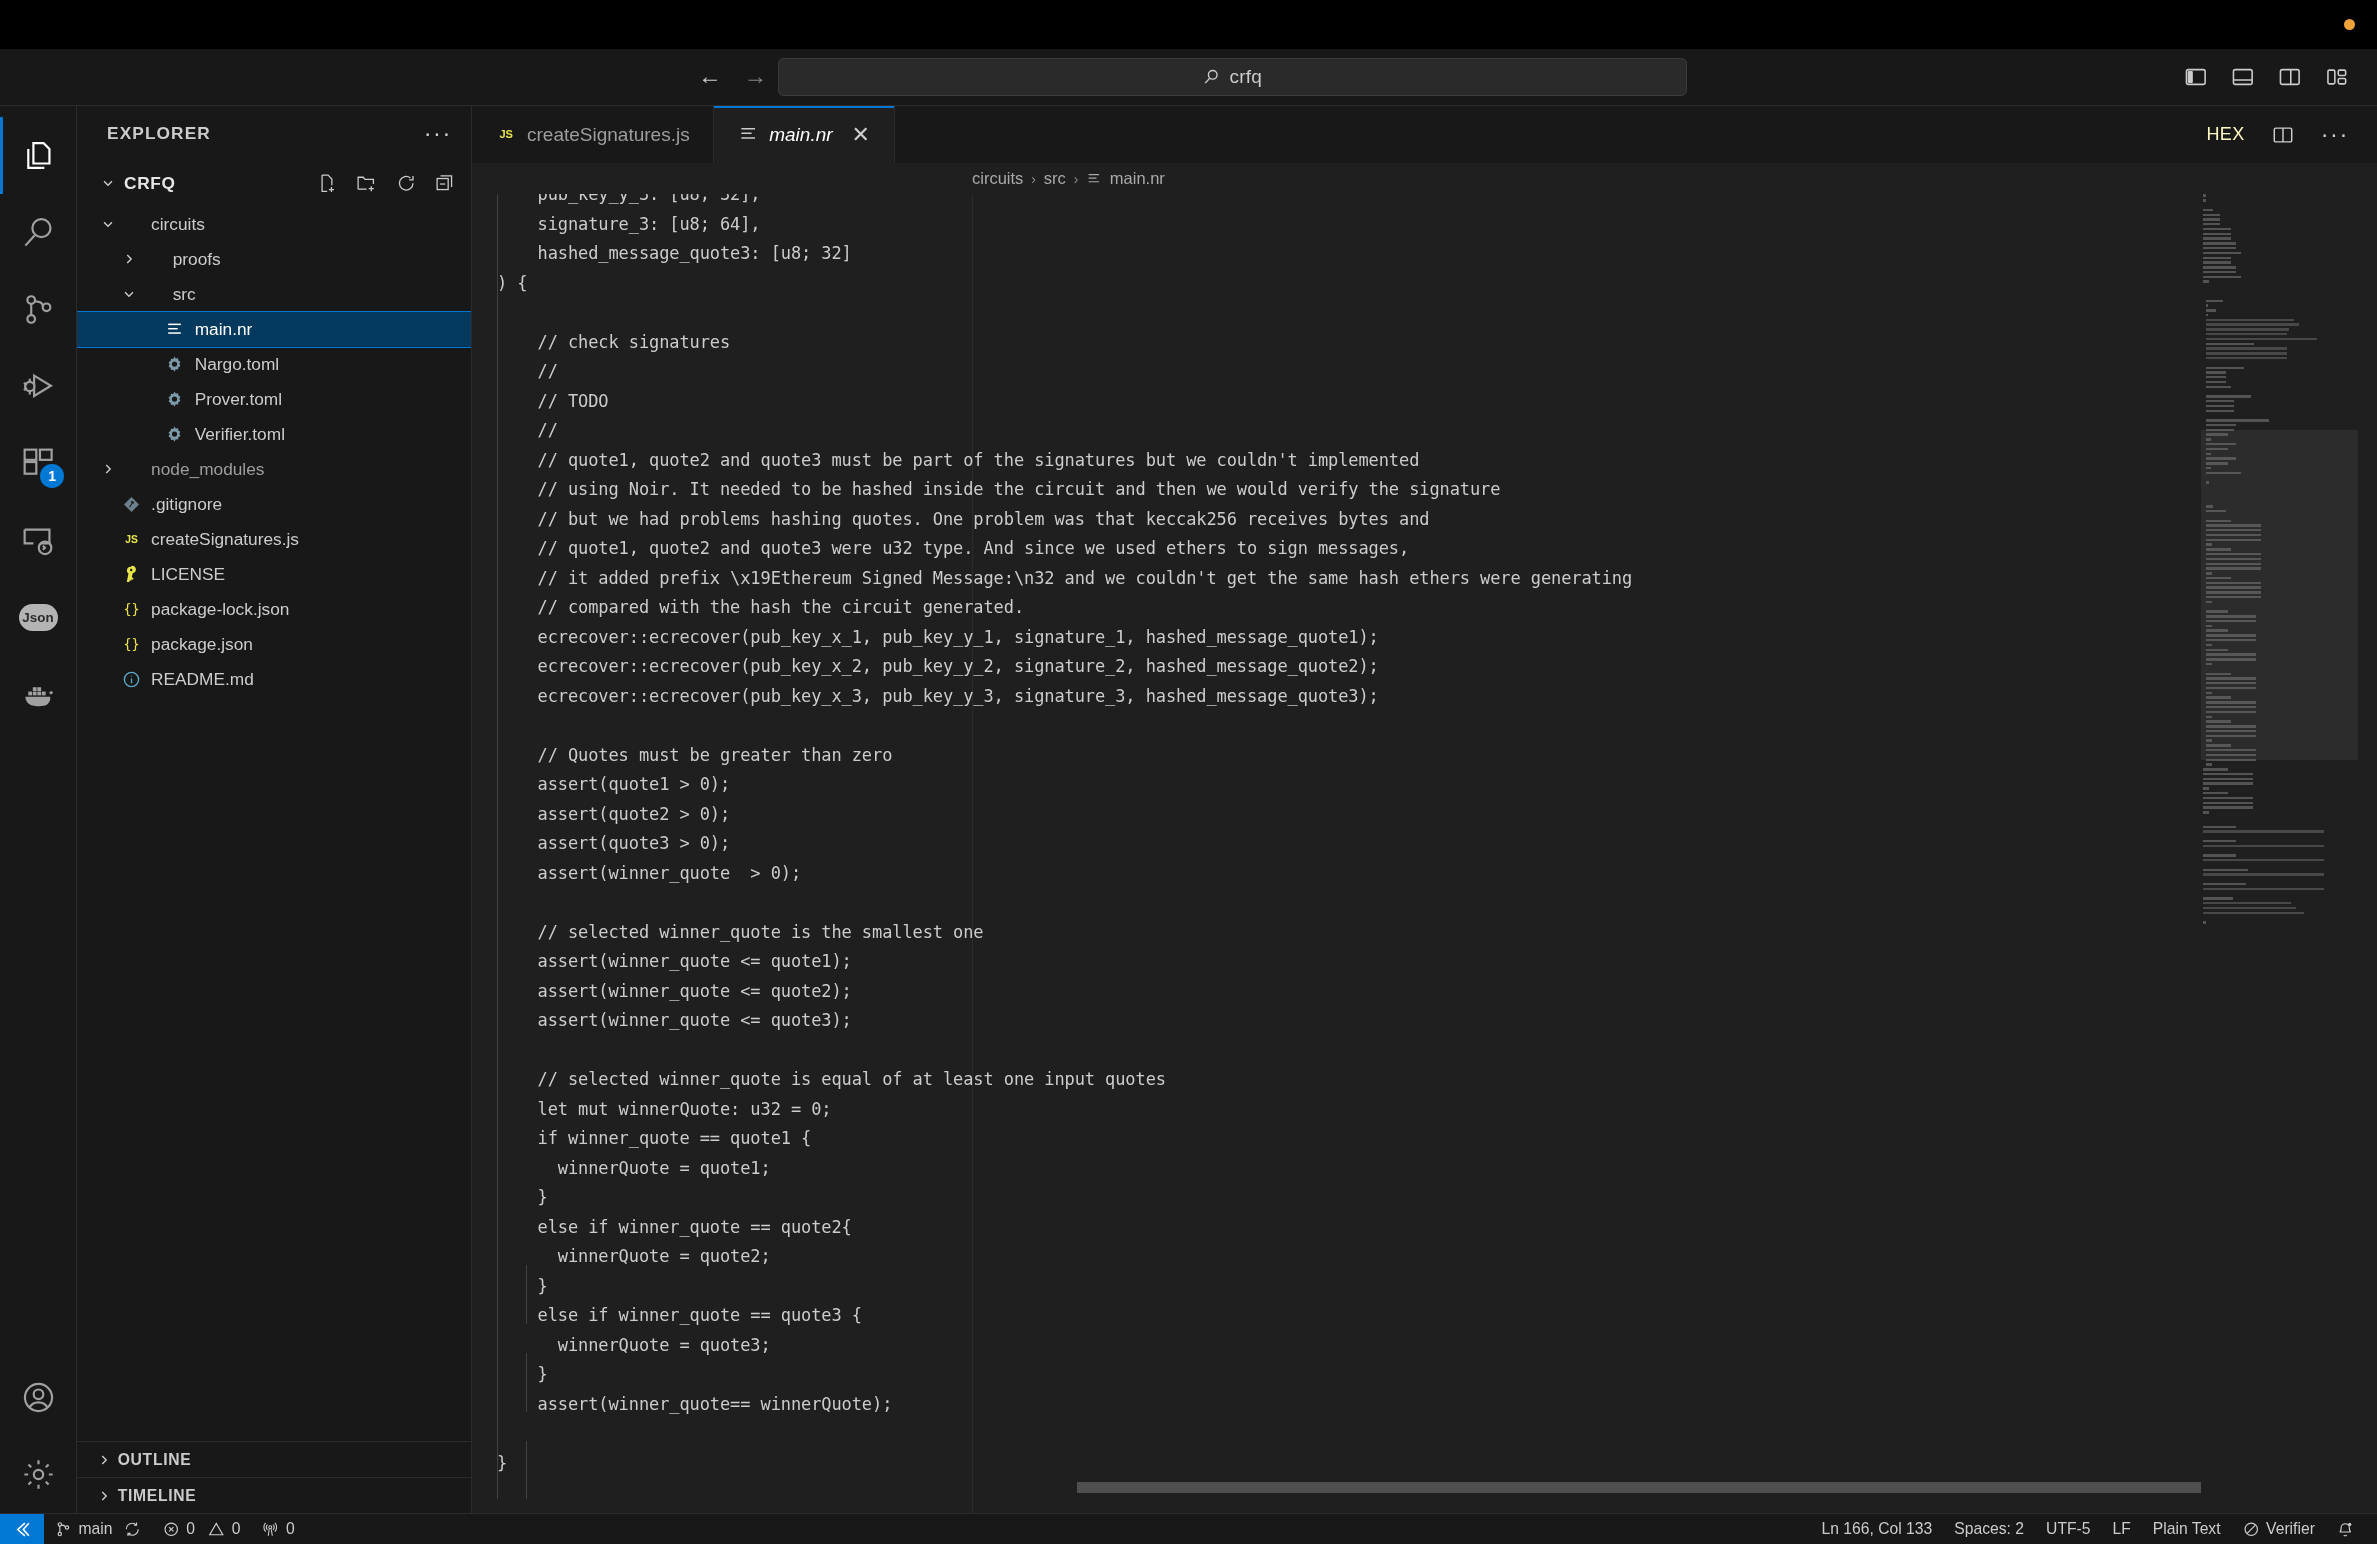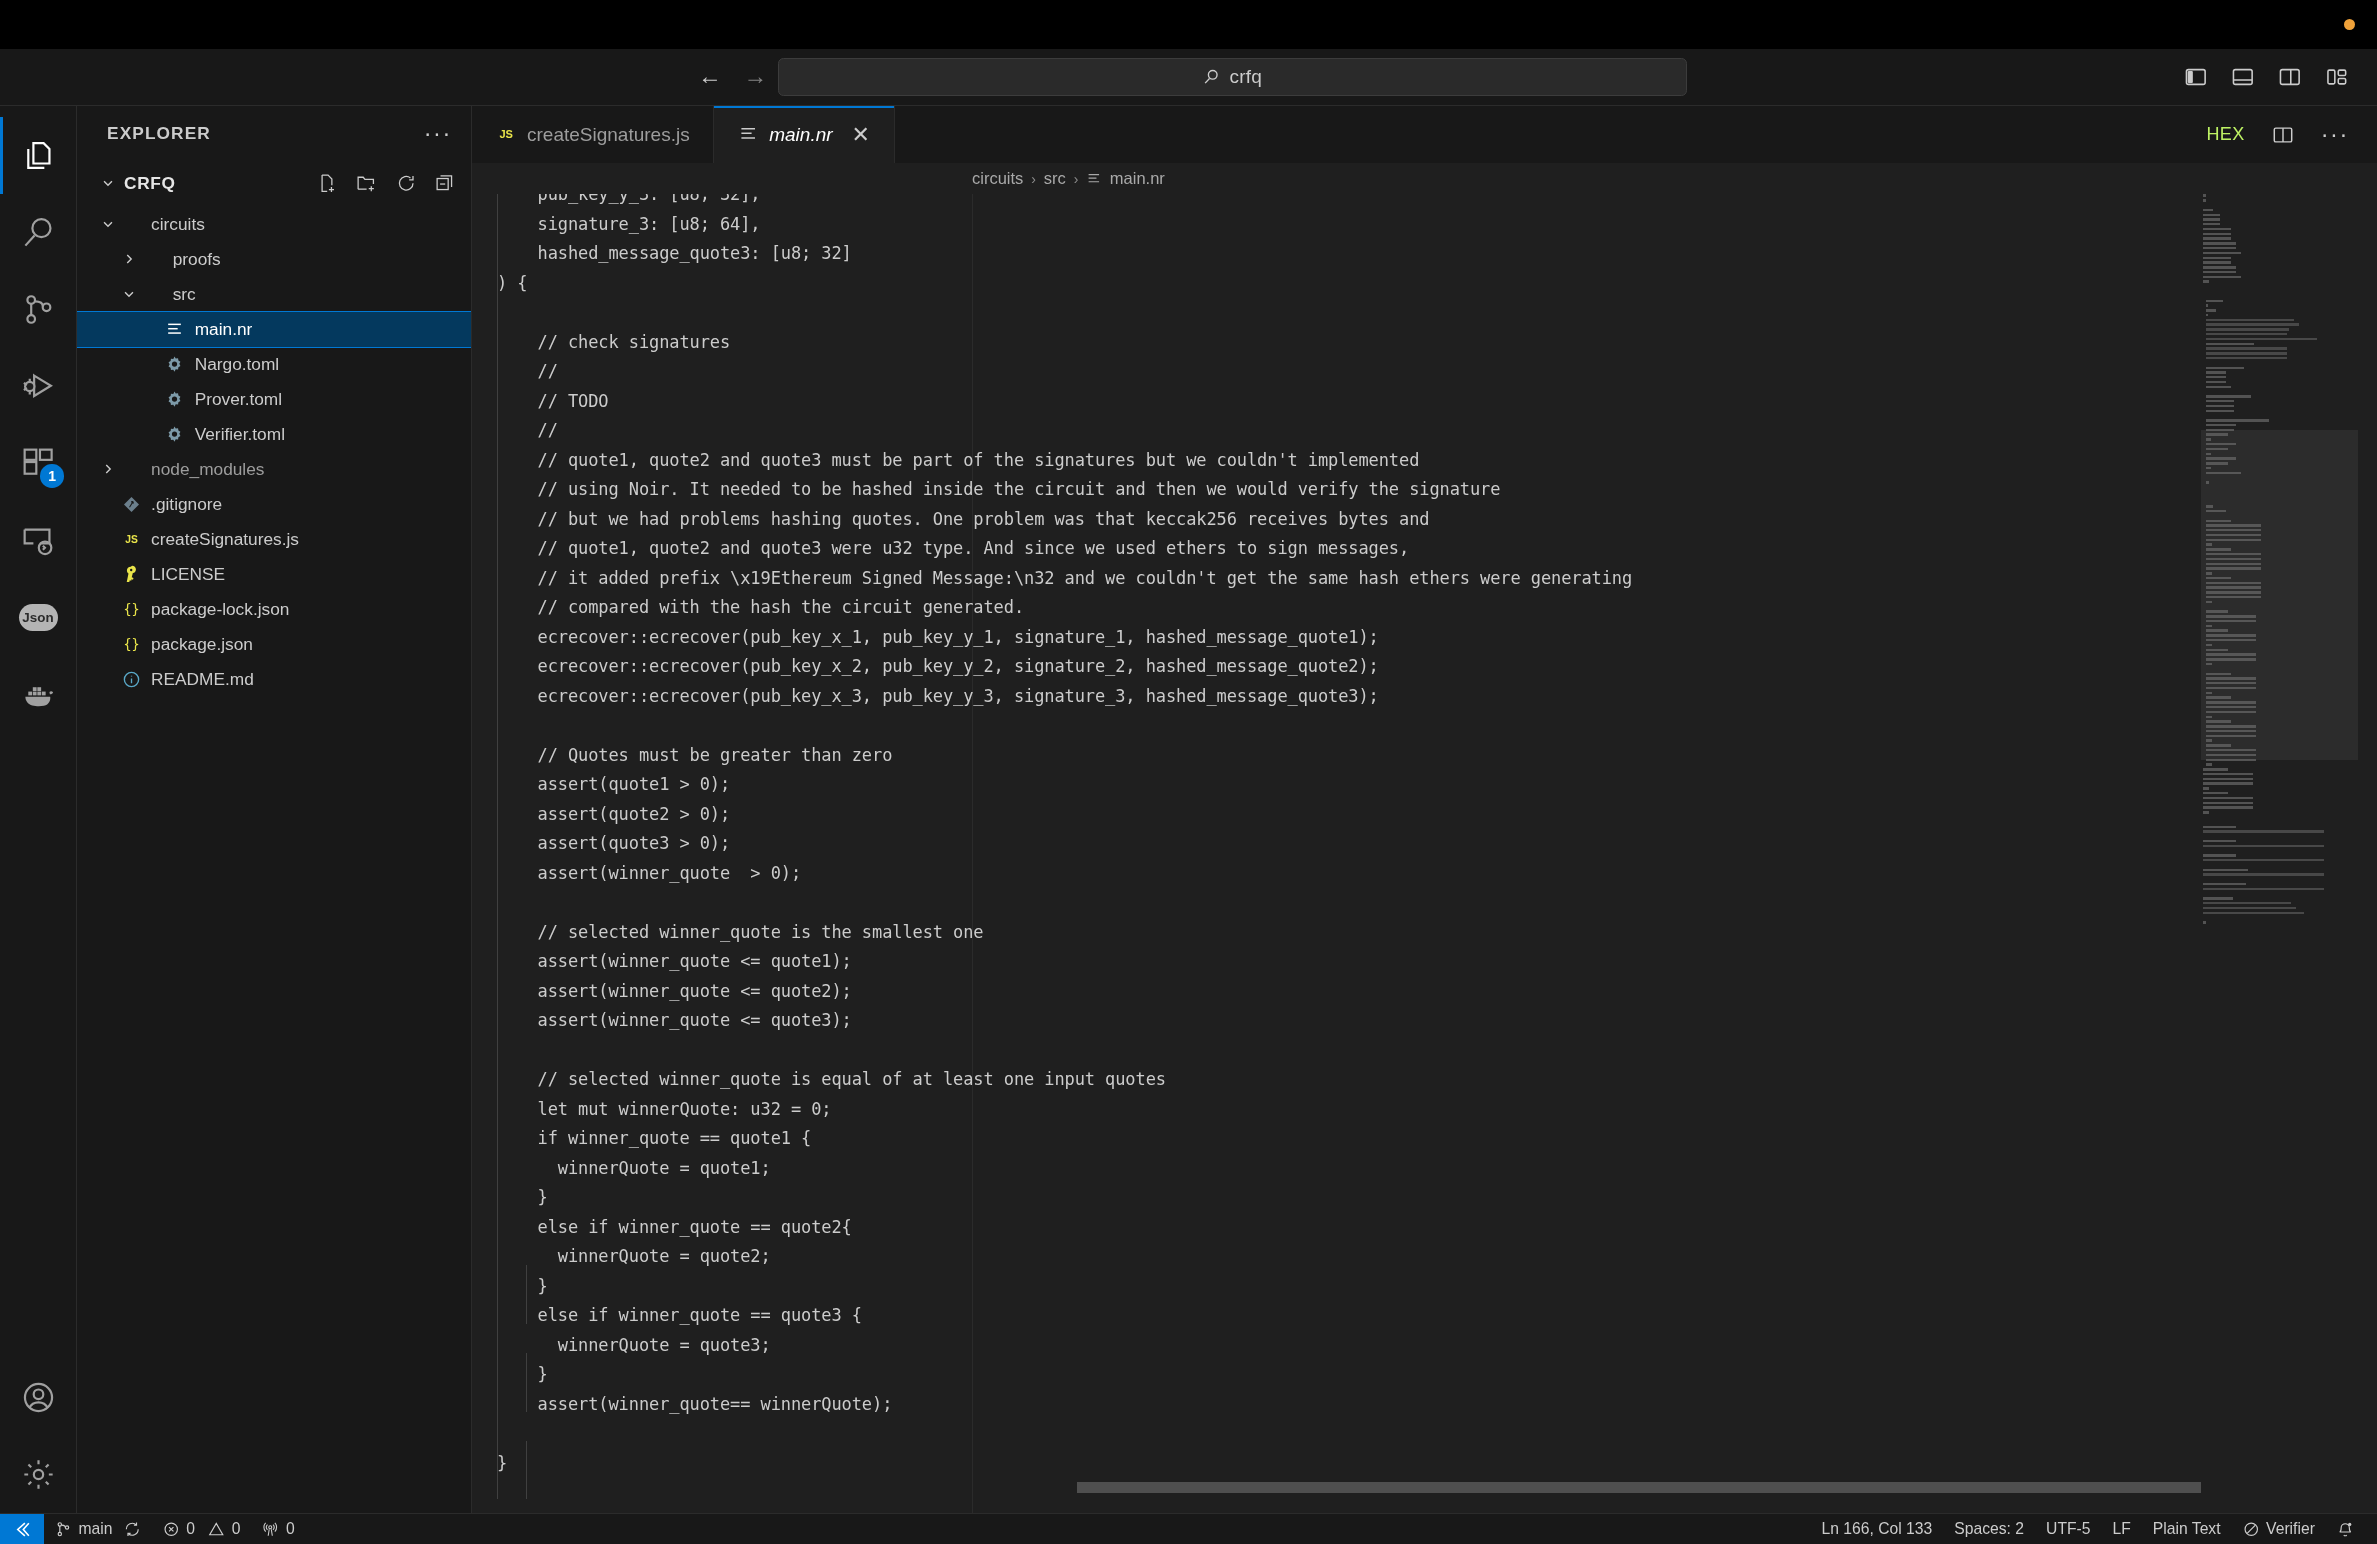--- a/index.html
+++ b/index.html
@@ -187,21 +187,21 @@
   .tab.active::before {
     content: ""; position: absolute; left: 0; right: 0; top: 0;
     height: 2.4px; background: #0078d4;
   }
   .tab .tabicon { width: 20.4px; height: 20.4px; display:block; flex:0 0 20.4px; }
   .tab .close { color: #cccccc; font-size: 22px; margin-left: 7.9px; line-height:1; font-style: normal;}
   .tabbar-right {
     margin-left: auto; display: flex; align-items: center;
     gap: 27px; padding: 0 28px;
   }
-  .tabbar-right .hex { color: #bef264; font-size: 18px; letter-spacing: 0.4px;}
+  .tabbar-right .hex { color: #fef9c3; font-size: 18px; letter-spacing: 0.4px;}
   .tabbar-right svg { width: 22px; height: 22px; display:block; }
   .tabbar-right .dots { color: #cccccc; font-size: 23.6px; line-height: 6.3px; letter-spacing: 1.6px; }
 
   .breadcrumb {
     height: 31px; flex: 0 0 31px;
     display: flex; align-items: center;
     padding-left: 500px;
     gap: 7.9px;
     color: #a9a9a9; font-size: 16.5px;
     background: #1f1f1f;
@@ -594,20 +594,34 @@
             <span class="ficon">
               <svg viewBox="0 0 24 24" fill="none" stroke="#5aa9c8" stroke-width="1.7">
                 <circle cx="12" cy="12" r="9"></circle>
                 <path d="M12 10.8v6M12 7.2v.9"></path>
               </svg>
             </span>
             <span class="lbl">README.md</span>
           </div>
         </div>
 
+      <div class="sb-sections">
+        <div class="sb-sec">
+          <svg viewBox="0 0 16 16" fill="none" stroke="#cccccc" stroke-width="1.6">
+              <path d="M6 3.5 10.5 8 6 12.5"></path>
+            </svg>
+          <span class="lbl">OUTLINE</span>
+        </div>
+        <div class="sb-sec">
+          <svg viewBox="0 0 16 16" fill="none" stroke="#cccccc" stroke-width="1.6">
+              <path d="M6 3.5 10.5 8 6 12.5"></path>
+            </svg>
+          <span class="lbl">TIMELINE</span>
+        </div>
+      </div>
     </div>
 
     <div class="editor">
 
       <div class="tabbar">
         <div class="tab">
           <svg class="tabicon" viewBox="0 0 24 24" style="font-size:24px">
             <text x="12" y="17" text-anchor="middle" font-family="Liberation Sans, sans-serif" font-size="13" font-weight="700" fill="#e9e44a">JS</text>
           </svg>
           <span>createSignatures.js</span>

